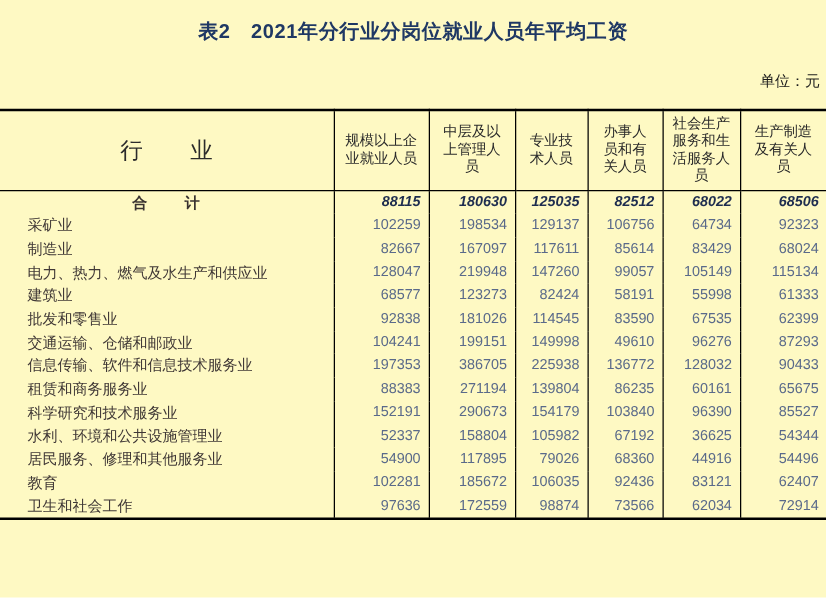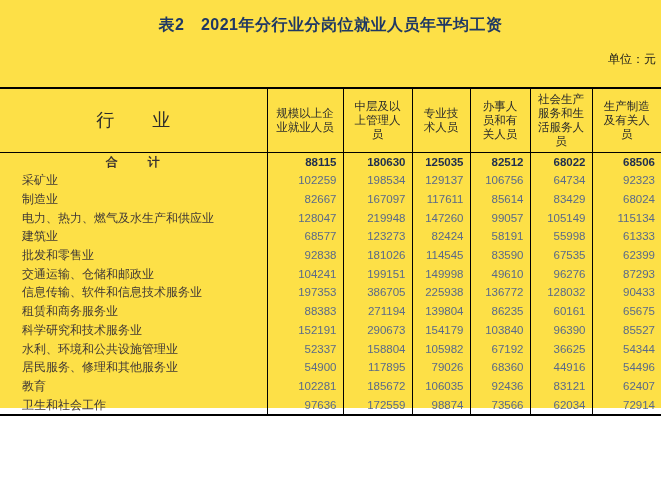--- a/index.html
+++ b/index.html
@@ -1,32 +1,32 @@
 <!DOCTYPE html>
 <html><head>
 <meta charset="utf-8">
 <style>
   * { margin: 0; padding: 0; box-sizing: border-box; }
   html, body { width: 661px; height: 481px; background: #ffffff; overflow: hidden; }
   body { font-family: "Liberation Sans", "DejaVu Sans", sans-serif; }
 
-  .page { position: relative; width: 661px; height: 408px; background: #fde047; }
+  .page { position: relative; width: 661px; height: 478px; background: #fef9c3; }
 
   .title {
     padding-top: 15px;
     text-align: center;
     font-size: 16px;
     font-weight: bold;
     color: #1f3864;
     letter-spacing: 0.5px;
   }
 
   .unit-row {
     position: absolute;
-    top: 51px;
+    top: 57px;
     right: 5px;
     font-size: 12px;
     color: #1a1a1a;
   }
 
   table.stat-table {
     position: absolute;
     top: 87px;
     left: 0;
     width: 661px;
@@ -84,20 +84,21 @@
   tbody tr.total td.label {
     font-weight: bold;
     padding-left: 8px;
     letter-spacing: 9px;
     color: #383230;
     text-align: center;
   }
   tbody tr.total td.num {
     font-weight: bold;
     color: #1e2d4f;
+    font-style: italic;
   }
 </style>
 </head>
 <body>
 
 <div class="page">
 
   <div class="title">表2　2021年分行业分岗位就业人员年平均工资</div>
 
   <div class="unit-row">单位：元</div>

